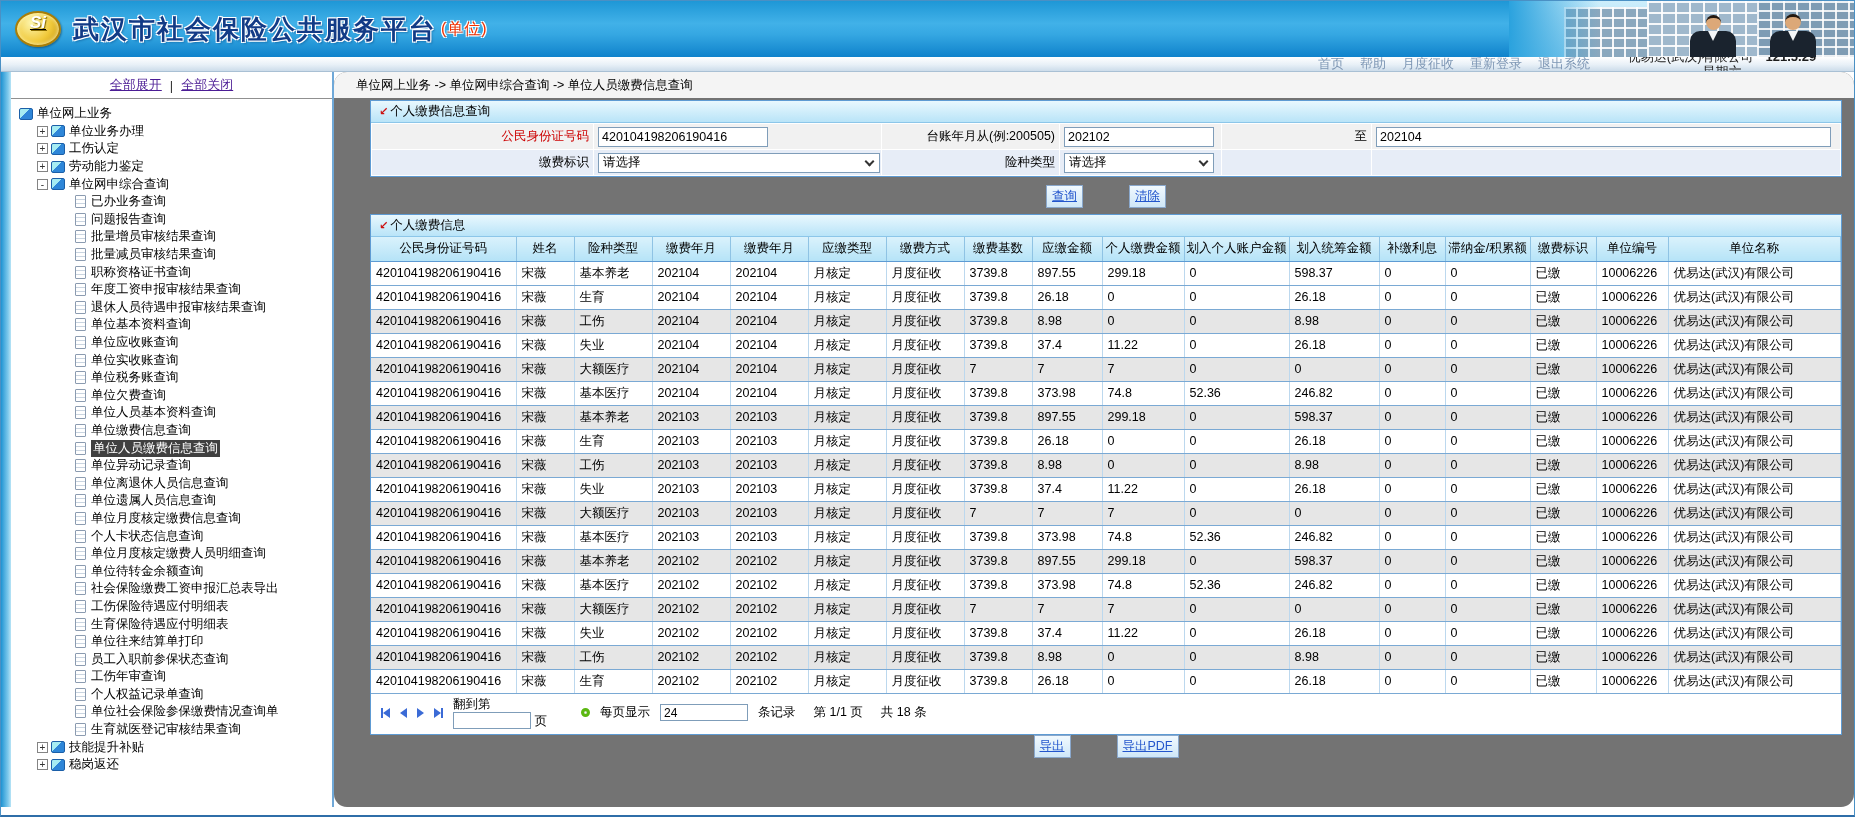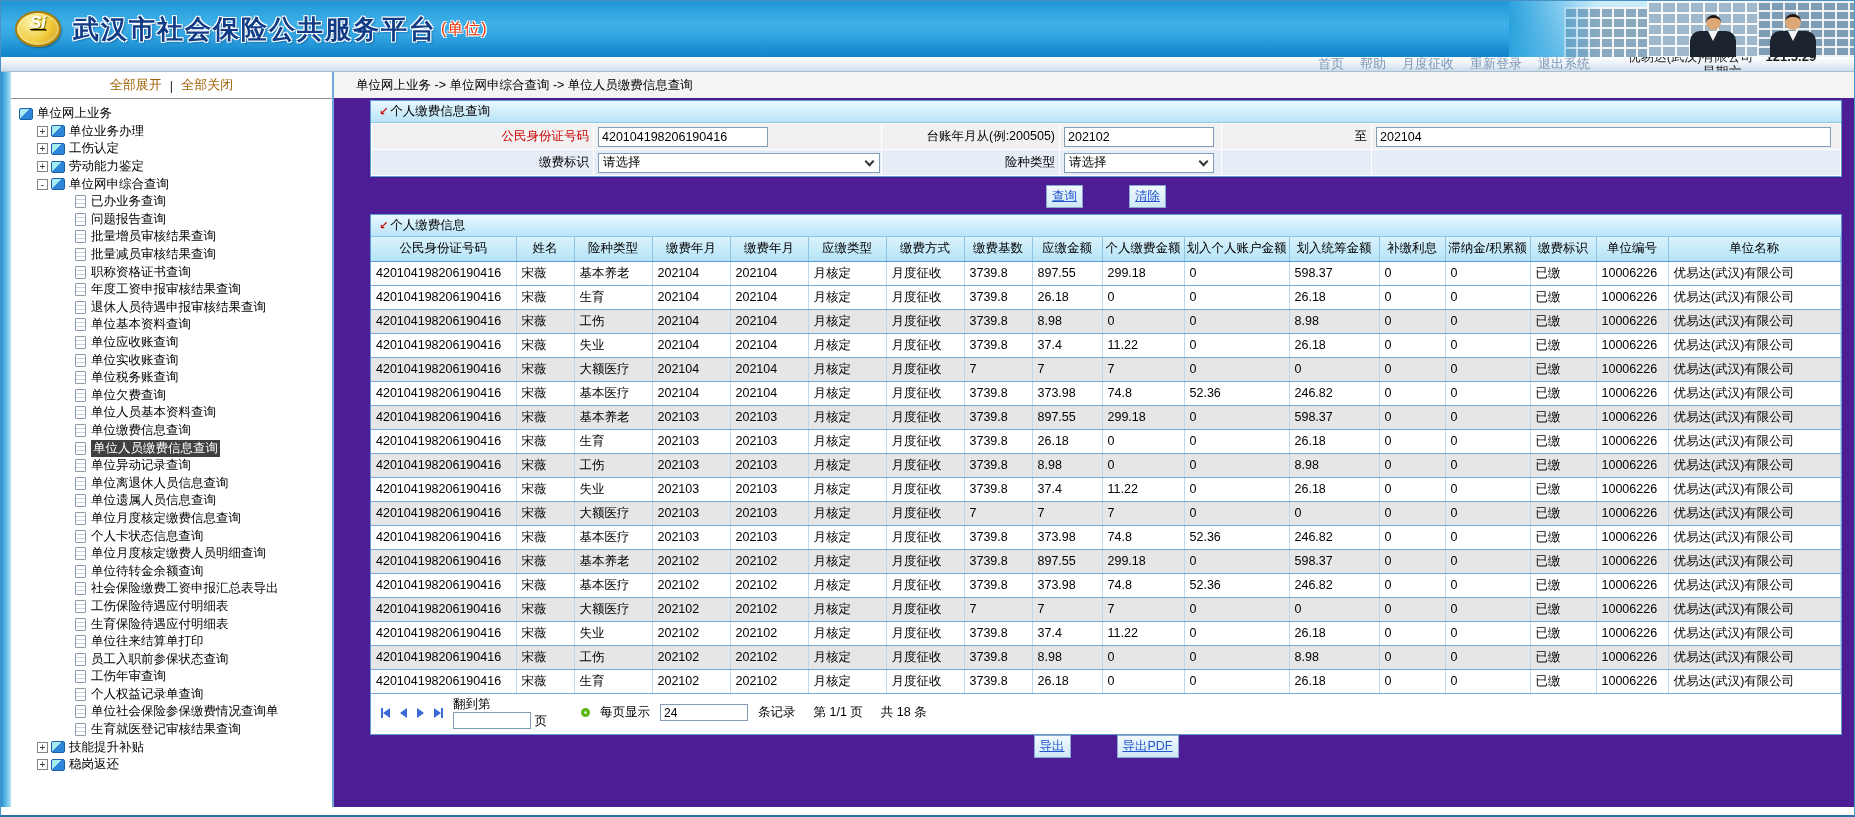--- a/index.html
+++ b/index.html
@@ -49,37 +49,37 @@
   .toplinks a { color:#7d96b4; text-decoration:none; cursor:pointer; }
   .who { width:264px; text-align:center; color:#1c1c1c; font-size:13px; line-height:15px; }
   .who .date { margin-left:12px;font-weight:bold; }
 
   
   .content { position:relative; display:flex; height:735px; }
   .leftstrip { width:10px; height:100%; background:linear-gradient(90deg,#1f93d2,#7ec9ec 70%,#b9e4f6); }
   .sidebar { width:323px; background:#fff; border-right:2px solid #6fa8d8; overflow:hidden; }
   .sidebar-top { height:27px; display:flex; align-items:center; justify-content:center; gap:8px;
                  border-bottom:1px solid #909090; font-size:13px; }
-  .sidebar-top a { color:#a16207; cursor:pointer; }
+  .sidebar-top a { color:#4c1d95; text-decoration:underline; cursor:pointer; }
   .sidebar-top .sep { color:#333; }
   .tree { padding:6px 2px 0 8px; font-size:12.5px; color:#000; }
   .trow { display:flex; align-items:center; height:17.6px; white-space:nowrap; }
   .trow .pm { width:11px; height:11px; border:1px solid #848484; background:#fff; color:#333;
               font-size:10px; line-height:9px; text-align:center; margin-right:3px; flex:none; cursor:pointer; }
   .book { width:14px; height:12px; flex:none; margin-right:4px; border:1px solid #1b5fa8; border-radius:2px;
           background:linear-gradient(135deg,#a6ecf2 0 45%,#2e86d8 45%); }
   .pagei { width:11px; height:13px; flex:none; margin-right:5px; background:#fff; border:1px solid #8b9bb0; border-radius:1px;
            background-image:repeating-linear-gradient(180deg,transparent 0 3px,#c9d4e0 3px 4px); }
   .lvl1 { padding-left:18px; }
   .leafrow { padding-left:56px; }
   .tlabel { cursor:pointer; }
   .leafrow .tlabel.selected { background:#404040; color:#fff; padding:0 2px; }
 
   
-  .main { flex:1; background:#4c1d95; overflow:hidden; }
+  .main { flex:1; background:#737373; overflow:hidden;border-radius:13px; }
   .breadcrumb { height:26px; line-height:26px; padding-left:22px; font-size:12.5px; color:#000;
                 background:#f4f4f4; }
   .panel { margin:2px 12px 0 36px; border:1px solid #5e9bd3; background:#fff; }
   .panel-title { height:22px; display:flex; align-items:center; padding-left:8px; gap:2px;
                  background:linear-gradient(180deg,#e9f8fe 0%,#b9e4f8 100%); border-bottom:1px solid #8cc6e9;
                  font-size:12.5px; color:#000; }
   .red-arrow { color:#cc1111; font-size:11px; font-weight:bold; }
 
   table.form { width:100%; border-collapse:collapse; table-layout:fixed; font-size:12.5px; }
   table.form td { height:26px; border:1px solid #fff; padding:0 4px; }

